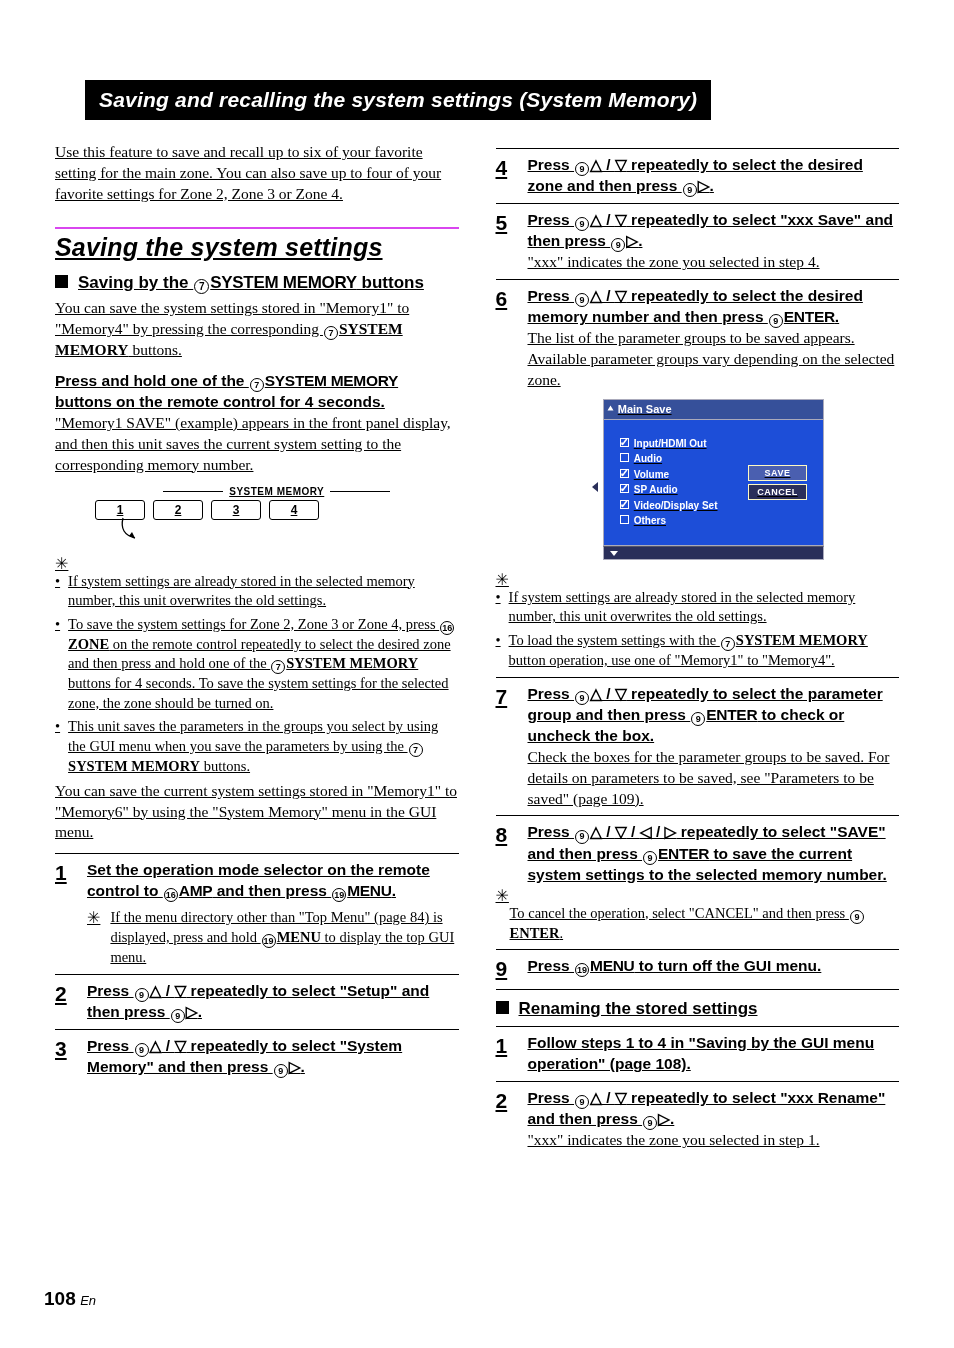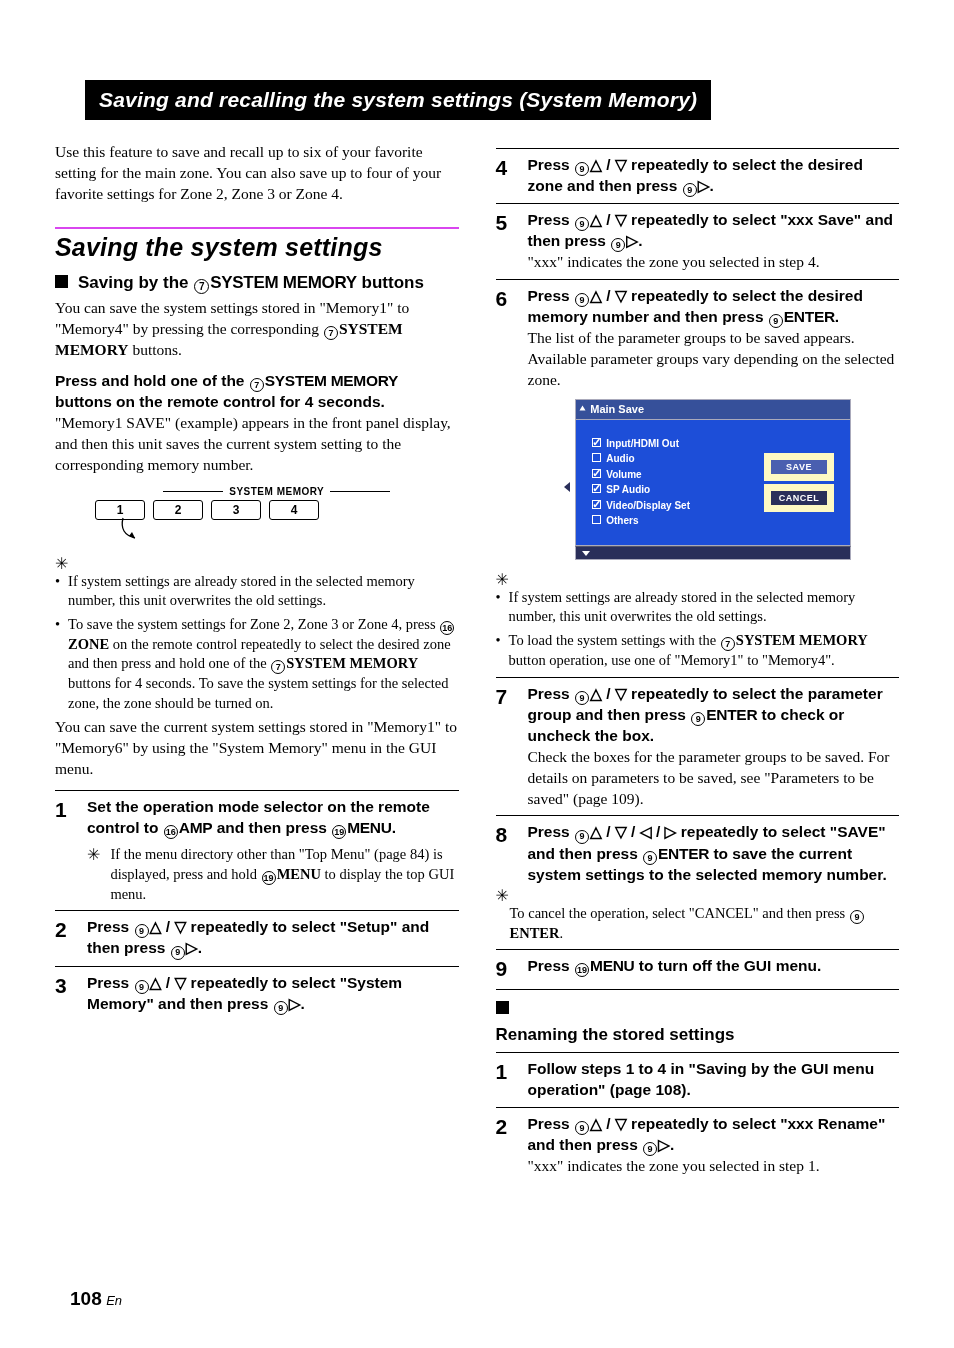--- a/index.html
+++ b/index.html
@@ -27,20 +27,21 @@
   }
   .intro {
     font-size: 15.5px;
     line-height: 1.35;
     margin-bottom: 22px;
     max-width: 420px;
   }
   .columns {
     display: flex;
     gap: 37px;
+    text-decoration: underline;
   }
   .col { flex: 1 1 0; min-width: 0; }
 
   .section-heading {
     font-family: Arial, Helvetica, sans-serif;
     font-weight: bold;
     font-style: italic;
     font-size: 25px;
     border-top: 2px solid #d946ef;
     padding-top: 4px;
@@ -160,21 +161,21 @@
   }
   .press-arrow {
     position:relative;
     height:22px;
     margin-top:2px;
   }
   .press-arrow svg { position:absolute; left:22px; top:-6px; }
 
   
   .gui-box {
-    width: 276px;
+    width: 221px;
     margin: 8px auto 10px auto;
     font-family: Arial, Helvetica, sans-serif;
   }
   .gui-title {
     background:#36509a;
     color:#fff;
     font-size:11px;
     padding:2px 6px 2px 14px;
     font-weight:bold;
     border:1px solid #aab;
@@ -215,21 +216,21 @@
   }
   .gui-item.checked .chk::after {
     content:"✓";
     position:absolute;
     left:-1px; top:-4px;
     font-size:11px;
     color:#fff;
   }
   .gui-btns { display:flex; flex-direction:column; gap:3px; justify-content:center; }
   .gui-btn {
-    border:7px solid #fef9c3;
+    border:1px solid #fef9c3;
     background:#2a2f5a;
     color:#fff;
     font-size:9px;
     font-weight:bold;
     text-align:center;
     padding:1px 8px;
     letter-spacing:0.5px;
   }
   .gui-btn.active { background:#4a5fb0; }
   .gui-footer {
@@ -250,21 +251,21 @@
   .gui-side-tri {
     position:absolute;
     left:-12px; top:50%;
     border-top:5px solid transparent;
     border-bottom:5px solid transparent;
     border-right:6px solid #2a2f5a;
   }
 
   .page-num {
     position:absolute;
-    left:70px;
+    left:44px;
     bottom:38px;
     font-family: Arial, Helvetica, sans-serif;
   }
   .page-num .n { font-weight:bold; font-size:19px; }
   .page-num .en { font-style:italic; font-size:13px; }
 
   
   .mt6 { margin-top:6px; }
   .mt10 { margin-top:10px; }
 </style>
@@ -316,20 +317,25 @@
     </div>
 
     <div class="tip-icon">✳</div>
     <ul class="bullets">
       <li>
           <span>If system settings are already stored in the selected memory number, this unit overwrites the old settings.</span>
         </li>
       <li>
           <span>
         <span>To save the system settings for Zone 2, Zone 3 or Zone 4, press </span><span class="circ small">16</span><b><span>ZONE</span></b><span> on the remote control repeatedly to select the desired zone and then press and hold one of the </span><span class="circ small">7</span><b><span>SYSTEM MEMORY</span></b><span> buttons for 4 seconds. To save the system settings for the selected zone, the zone should be turned on.</span>
+      </span>
+        </li>
+      <li>
+          <span>
+        <span>This unit saves the parameters in the groups you select by using the GUI menu when you save the parameters by using the </span><span class="circ small">7</span><b><span>SYSTEM MEMORY</span></b><span> buttons.</span>
       </span>
         </li>
     </ul>
 
     <div class="body-p">You can save the current system settings stored in "Memory1" to "Memory6" by using the "System Memory" menu in the GUI menu.</div>
 
     <div class="step">
       <div class="step-num">1</div>
       <div class="step-body">
         <span class="lead">
@@ -453,21 +459,21 @@
 
     <div class="step">
       <div class="step-num">9</div>
       <div class="step-body">
         <span class="lead">
           <span>Press </span><span class="circ small">19</span><span class="heavy">MENU</span><span> to turn off the GUI menu.</span>
         </span>
       </div>
     </div>
 
-    <div class="sub-heading" style="border-top:1px solid #000; padding-top:8px; margin-top:8px;flex-direction:column;">
+    <div class="sub-heading" style="border-top:1px solid #000; padding-top:8px; margin-top:8px;">
       <span class="square"></span>
       <span class="txt">Renaming the stored settings</span>
     </div>
 
     <div class="step">
       <div class="step-num">1</div>
       <div class="step-body">
         <span class="lead">Follow steps 1 to 4 in "Saving by the GUI menu operation" (page 108).</span>
       </div>
     </div>

